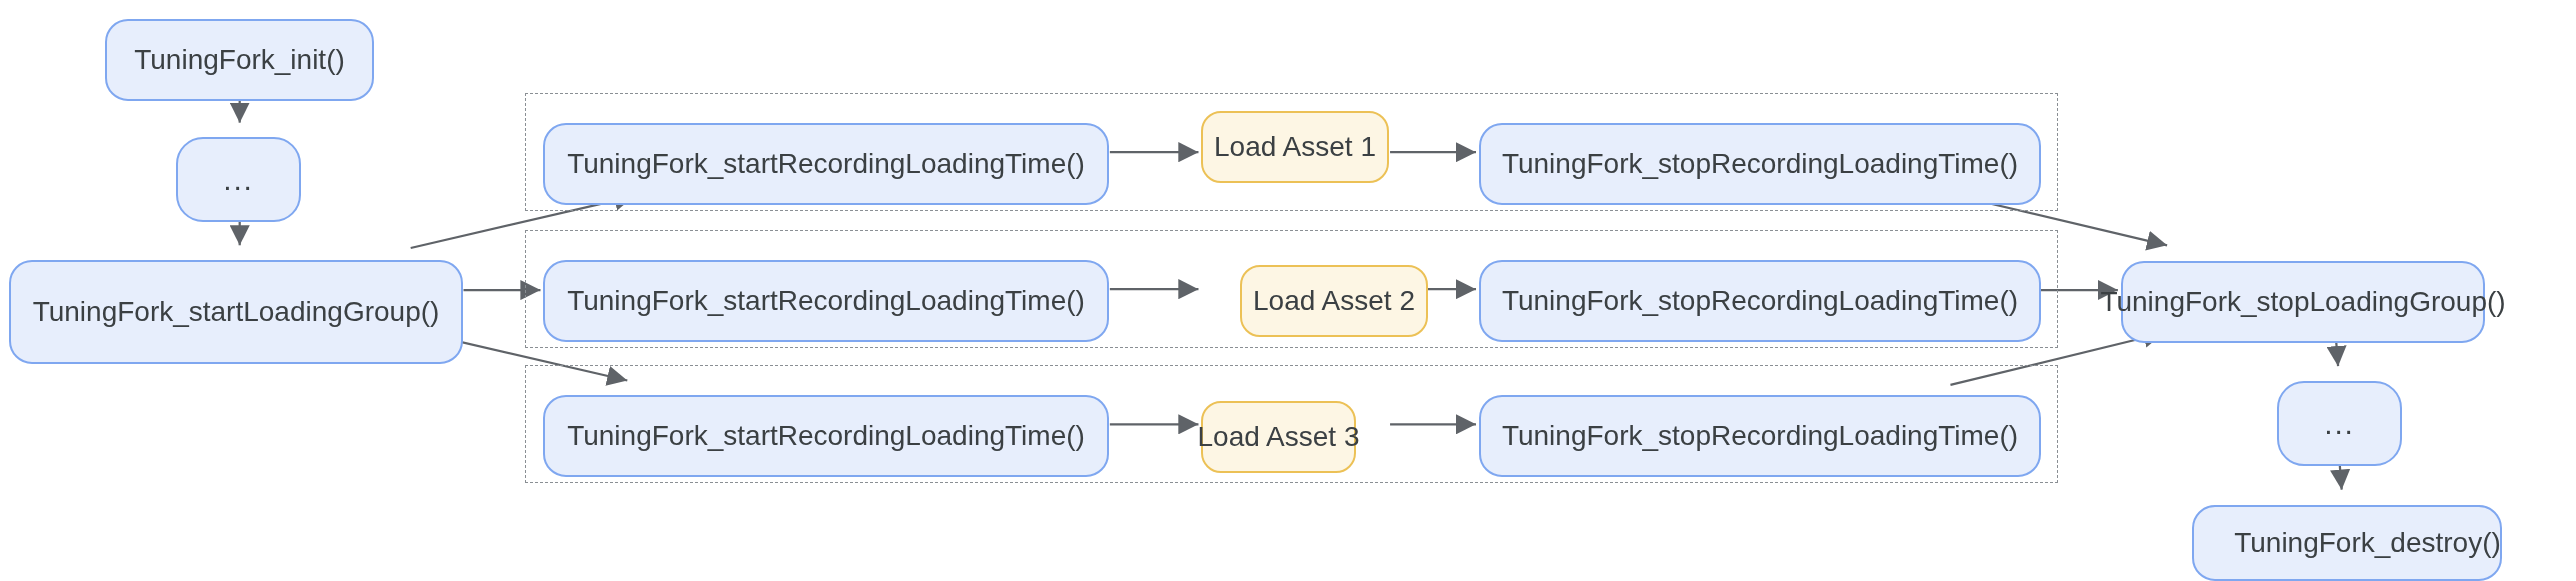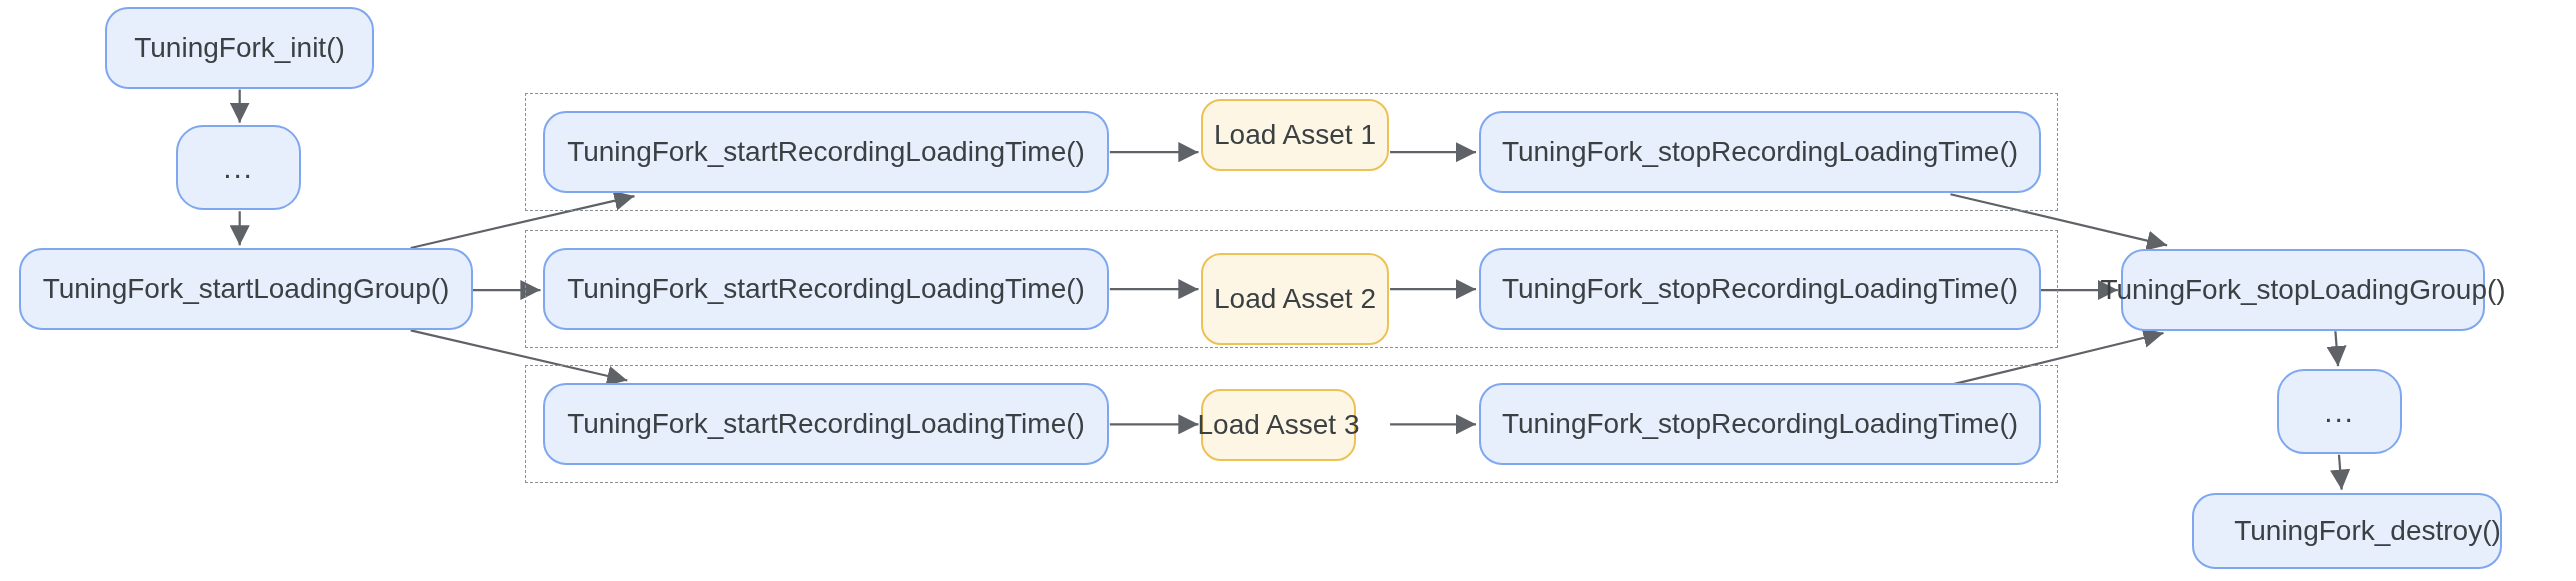--- a/index.html
+++ b/index.html
@@ -37,20 +37,21 @@
     align-items: center;
     justify-content: center;
     text-align: center;
     font-size: 28px;
     color: var(--text);
     background: var(--node-fill);
     border: 2.7px solid var(--node-border);
     border-radius: 23px;
     white-space: nowrap;
     line-height: 1;
+    margin-top: 12px;
   }
   .node.asset {
     background: var(--asset-fill);
     border-color: var(--asset-border);
     border-radius: 20px;
   }
   .node.ellipsis {
     border-radius: 27px;
     font-size: 30px;
     letter-spacing: 1.8px;
@@ -93,28 +94,28 @@
     <line x1="2608" y1="370" x2="2611" y2="409" marker-end="url(#ah)"></line>
     <line x1="2612" y1="508" x2="2615" y2="547" marker-end="url(#ah)"></line>
   </svg>
 
   <div class="group" style="top:93px;"></div>
   <div class="group" style="top:230px;"></div>
   <div class="group" style="top:365px;"></div>
 
   <div class="node" style="left:105px; top:7.2px; width:269px; height:82px;">TuningFork_init()</div>
   <div class="node ellipsis" style="left:176px; top:125px; width:125px; height:85px;">...</div>
-  <div class="node" style="left:19px; top:248px; width:454px; height:82px;">TuningFork_startLoadingGroup()</div>
+  <div class="node" style="left:9px; top:248px; width:454px; height:104px;">TuningFork_startLoadingGroup()</div>
 
   <div class="node" style="left:543px; top:111px; width:566px; height:82px;">TuningFork_startRecordingLoadingTime()</div>
   <div class="node asset" style="left:1201px; top:99px; width:188px; height:72px;">Load Asset 1</div>
   <div class="node" style="left:1479px; top:111px; width:562px; height:82px;">TuningFork_stopRecordingLoadingTime()</div>
 
   <div class="node" style="left:543px; top:248px; width:566px; height:82px;">TuningFork_startRecordingLoadingTime()</div>
-  <div class="node asset" style="left:1201px; top:253px; width:188px; height:92px;">Load Asset 2</div>
+  <div class="node asset" style="left:1240px; top:253px; width:188px; height:72px;">Load Asset 2</div>
   <div class="node" style="left:1479px; top:248px; width:562px; height:82px;">TuningFork_stopRecordingLoadingTime()</div>
 
   <div class="node" style="left:543px; top:383px; width:566px; height:82px;">TuningFork_startRecordingLoadingTime()</div>
   <div class="node asset" style="left:1201px; top:389px; width:155px; height:72px;">Load Asset 3</div>
   <div class="node" style="left:1479px; top:383px; width:562px; height:82px;">TuningFork_stopRecordingLoadingTime()</div>
 
   <div class="node" style="left:2121px; top:249px; width:364px; height:82px;">TuningFork_stopLoadingGroup()</div>
   <div class="node ellipsis" style="left:2277px; top:369px; width:125px; height:85px;">...</div>
   <div class="node" style="left:2192px; top:493px; width:310px; height:76px;padding-left:41px;">TuningFork_destroy()</div>
 

